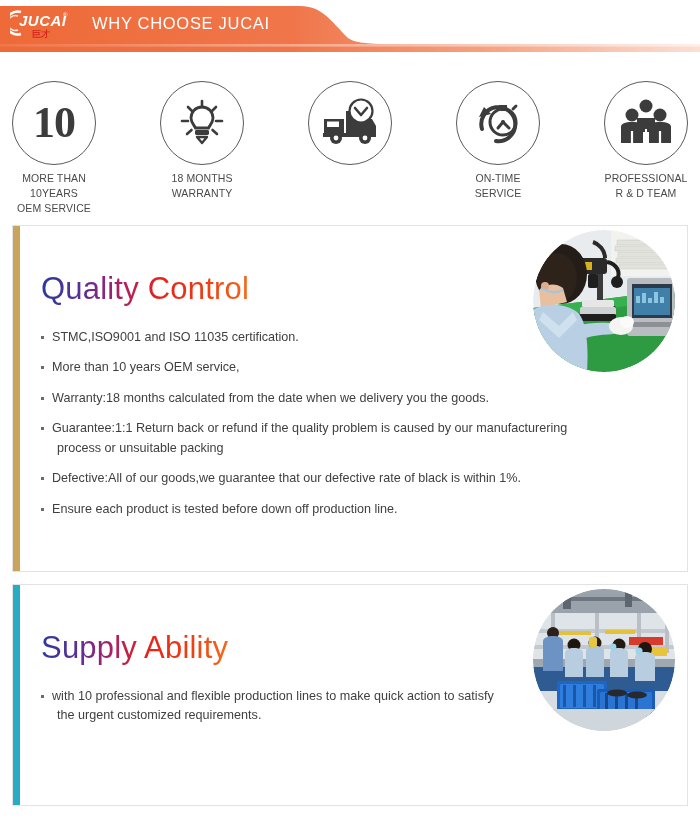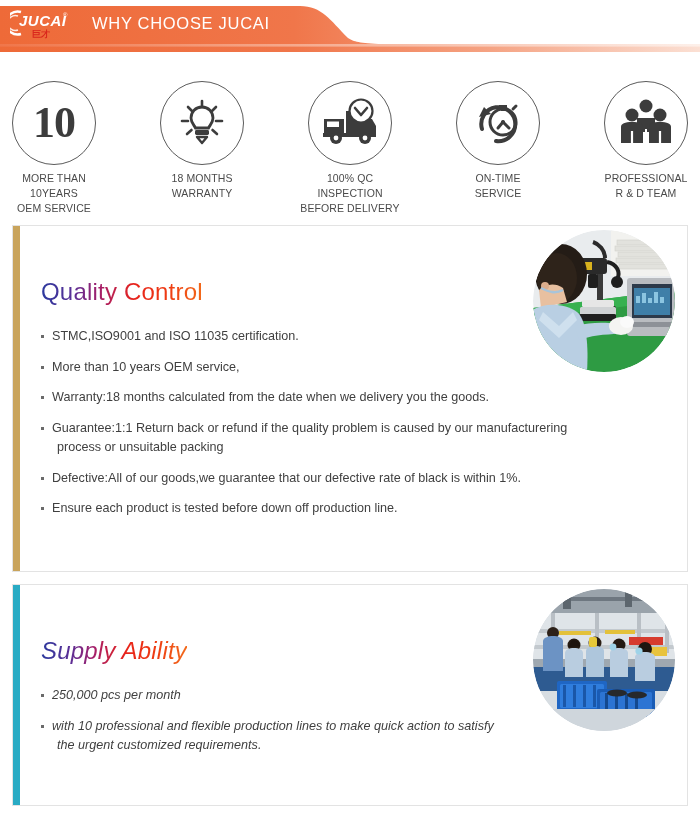--- a/index.html
+++ b/index.html
@@ -107,37 +107,36 @@
     position: absolute;
     left: 0; top: 0; bottom: 0;
     width: 7px;
   }
   .card-body {
     padding: 46px 14px 20px 28px;
     position: relative;
     min-height: 100px;
   }
   .card-title {
-    font-size: 24px;
+    font-size: 31px;
     font-weight: normal;
     line-height: 1.1;
     background: linear-gradient(90deg,
         #2b3a9e 0%,
         #5b2f96 20%,
         #a41f6b 36%,
         #e8231a 58%,
         #ee3b13 78%,
         #f26a1b 100%);
     -webkit-background-clip: text;
     background-clip: text;
     -webkit-text-fill-color: transparent;
     color: #e8231a;
     display: inline-block;
     letter-spacing: 0.2px;
-    margin-top: 7px;
   }
   .bullets {
     list-style: none;
     margin-top: 22px;
     max-width: 640px;
   }
   .bullets li {
     font-size: 12.6px;
     color: #3f3f3f;
     line-height: 1.55;
@@ -164,21 +163,21 @@
     border-radius: 50%;
     overflow: hidden;
     z-index: 2;
   }
   .photo svg { display: block; }
 
   .qc-photo { right: 12px; top: 4px; width: 142px; height: 142px; }
   .sa-photo { right: 12px; top: 4px; width: 142px; height: 142px; }
 
   .card-qc .card-body { padding-right: 170px; }
-  .card-sa .card-body { padding-right: 170px; font-style: italic; }
+  .card-sa .card-body { padding-right: 170px; }
   .card-qc .bullets { max-width: 660px; }
   .card-qc { height: 347px; }
   .card-sa { height: 222px; }
   .card-qc .bullets, .card-sa .bullets { width: 660px; }
   .card-qc .card-body, .card-sa .card-body { padding-right: 14px; }
 </style>
 </head>
 <body>
 
 <div class="header">
@@ -258,22 +257,20 @@
 
         <circle cx="16" cy="41" r="6" fill="#3c3c3c"></circle>
         <circle cx="16" cy="41" r="2.4" fill="#ffffff"></circle>
         <circle cx="45" cy="41" r="6" fill="#3c3c3c"></circle>
         <circle cx="45" cy="41" r="2.4" fill="#ffffff"></circle>
 
         <circle cx="41" cy="14" r="11.5" fill="#ffffff" stroke="#3c3c3c" stroke-width="2.2"></circle>
         <path d="M35,11 L41,18 L47,11" fill="none" stroke="#3c3c3c" stroke-width="2.6" stroke-linecap="round" stroke-linejoin="round"></path>
       </svg>
     </div>
-    <div class="feature-label">100% QC INSPECTION
-BEFORE DELIVERY</div>
   </div>
 
   <div class="feature">
     <div class="feature-circle">
       <svg width="56" height="56" viewBox="0 0 56 56">
 
         <path d="M12,34 A17,17 0 1,1 26,46" fill="none" stroke="#3c3c3c" stroke-width="4" stroke-linecap="round"></path>
         <path d="M9,22 L14,12 L21,19 Z" fill="#3c3c3c"></path>
 
         <circle cx="33" cy="27" r="13" fill="none" stroke="#3c3c3c" stroke-width="3"></circle>
@@ -482,20 +479,19 @@
           <ellipse cx="104" cy="106" rx="10" ry="3.5"></ellipse>
         </g>
         <rect x="0" y="120" width="142" height="22" fill="#cfd6dc"></rect>
       </g>
     </svg>
   </div>
 
   <div class="card-body">
     <div class="card-title">Supply Ability</div>
     <ul class="bullets">
-      <li><span>250,000 pcs per month</span></li>
       <li>
         <span>with 10 professional and flexible production lines to make quick action to satisfy</span>
         <span class="cont">the urgent customized requirements.</span>
       </li>
     </ul>
   </div>
 </div>
 
 </body></html>

